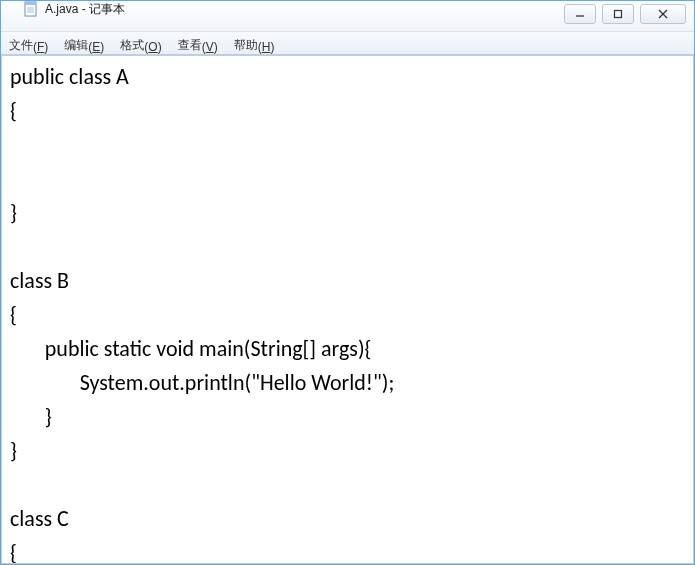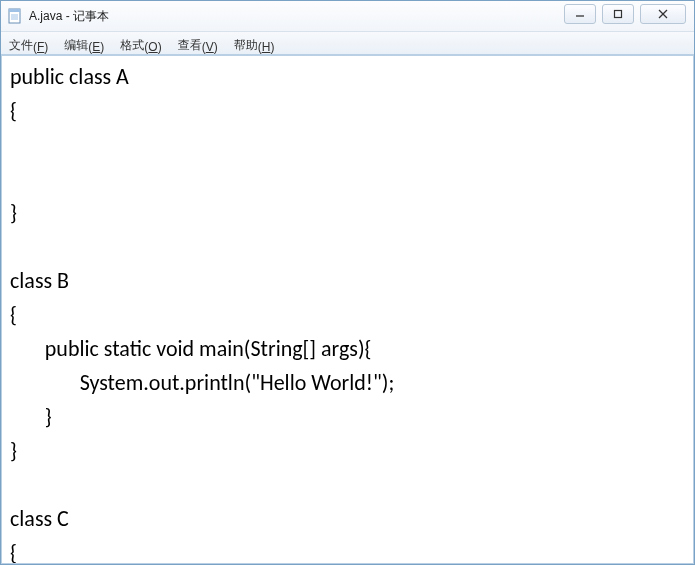--- a/index.html
+++ b/index.html
@@ -1,17 +1,17 @@
 <!DOCTYPE html>
 <html><head>
 <meta charset="utf-8">
 <style>
 html,body{margin:0;padding:0;height:100%;font-family:"Segoe UI","Microsoft YaHei",Arial,sans-serif;background:#fff;}
 .window{width:695px;height:565px;position:relative;border:1px solid #7aa2c4;box-sizing:border-box;display:flex;flex-direction:column;background:#fff;}
-.titlebar{height:30px;background:linear-gradient(#fdfdfe,#f1f5fa);display:flex;align-items:center;padding:0 6px;position:relative;border-bottom:1px solid #d8e2ec;}
+.titlebar{height:30px;background:linear-gradient(#fdfdfe,#f1f5fa);display:flex;align-items:flex-start;padding:0 22px;position:relative;border-bottom:1px solid #d8e2ec;}
 .titlebar .icon{width:16px;height:16px;margin-right:6px;display:inline-block;}
 .titlebar .icon svg{width:16px;height:16px;}
 .titlebar .title{font-size:12px;color:#222;}
 .win-ctrls{position:absolute;right:8px;top:3px;display:flex;gap:6px;}
 .win-btn{width:30px;height:18px;border:1px solid #b7c7d7;border-radius:3px;background:linear-gradient(#fcfdff,#e8eef6);display:flex;align-items:center;justify-content:center;color:#3a3a3a;font-family:"Segoe UI Symbol",sans-serif;font-size:10px;line-height:1;cursor:default;}
 .win-btn.close{width:44px;}
 .menubar{height:22px;background:linear-gradient(#f7f9fc,#eaf0f7);border-bottom:1px solid #b9cfe4;display:flex;align-items:center;font-size:12px;color:#333;}
 .menu-item{padding:0 8px;height:100%;display:flex;align-items:flex-end;cursor:default;}
 .menu-item .u{text-decoration:underline;}
 .editor-wrap{flex:1;position:relative;border:1px solid #b9cfe4;margin:0;overflow:hidden;display:flex;}

